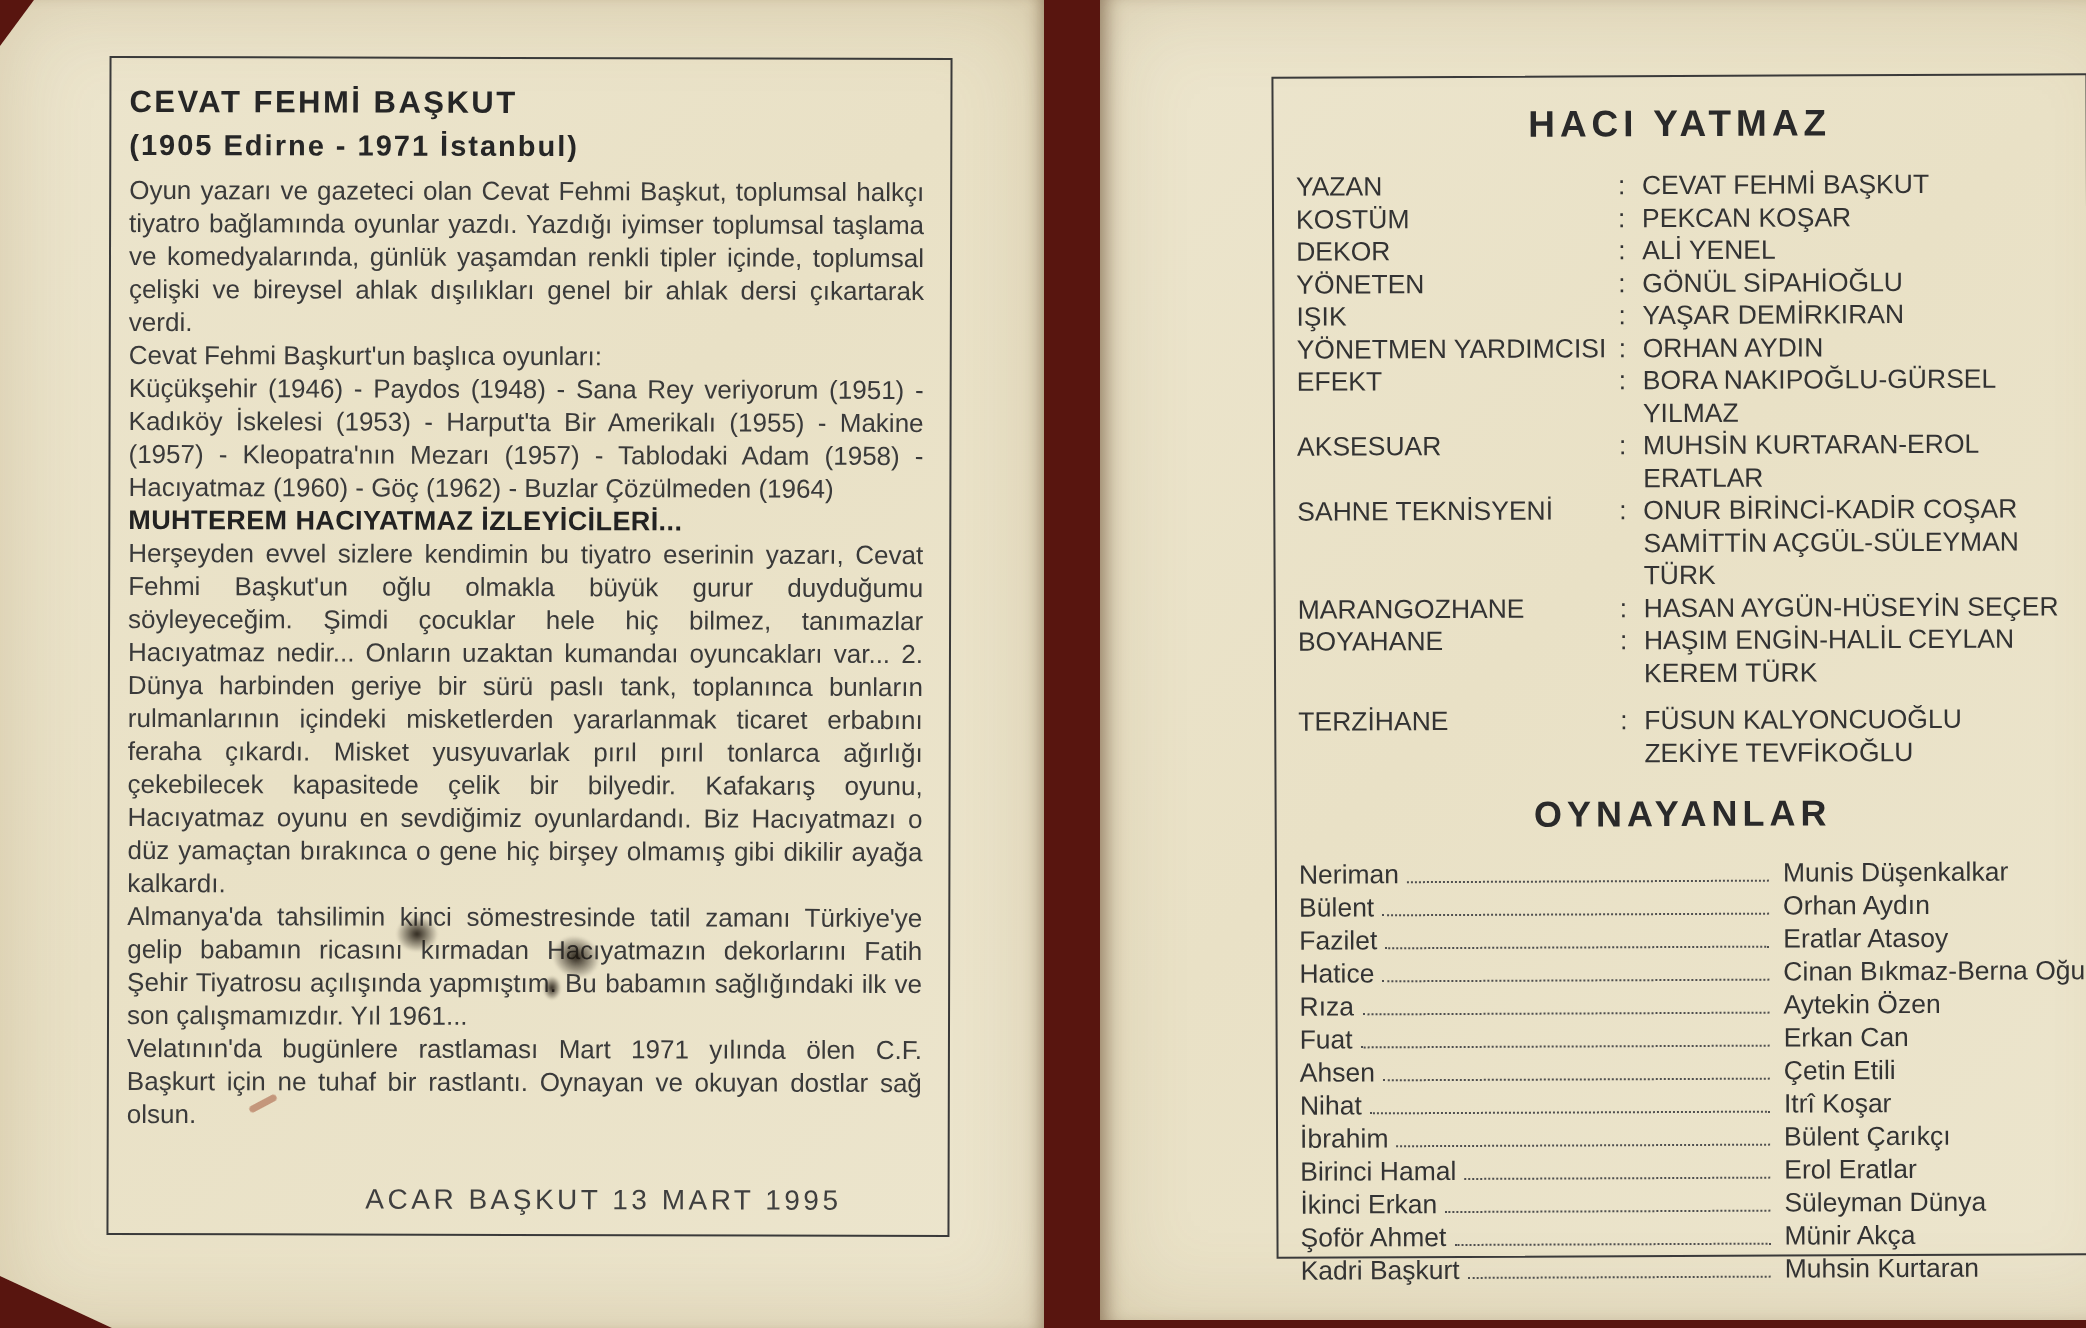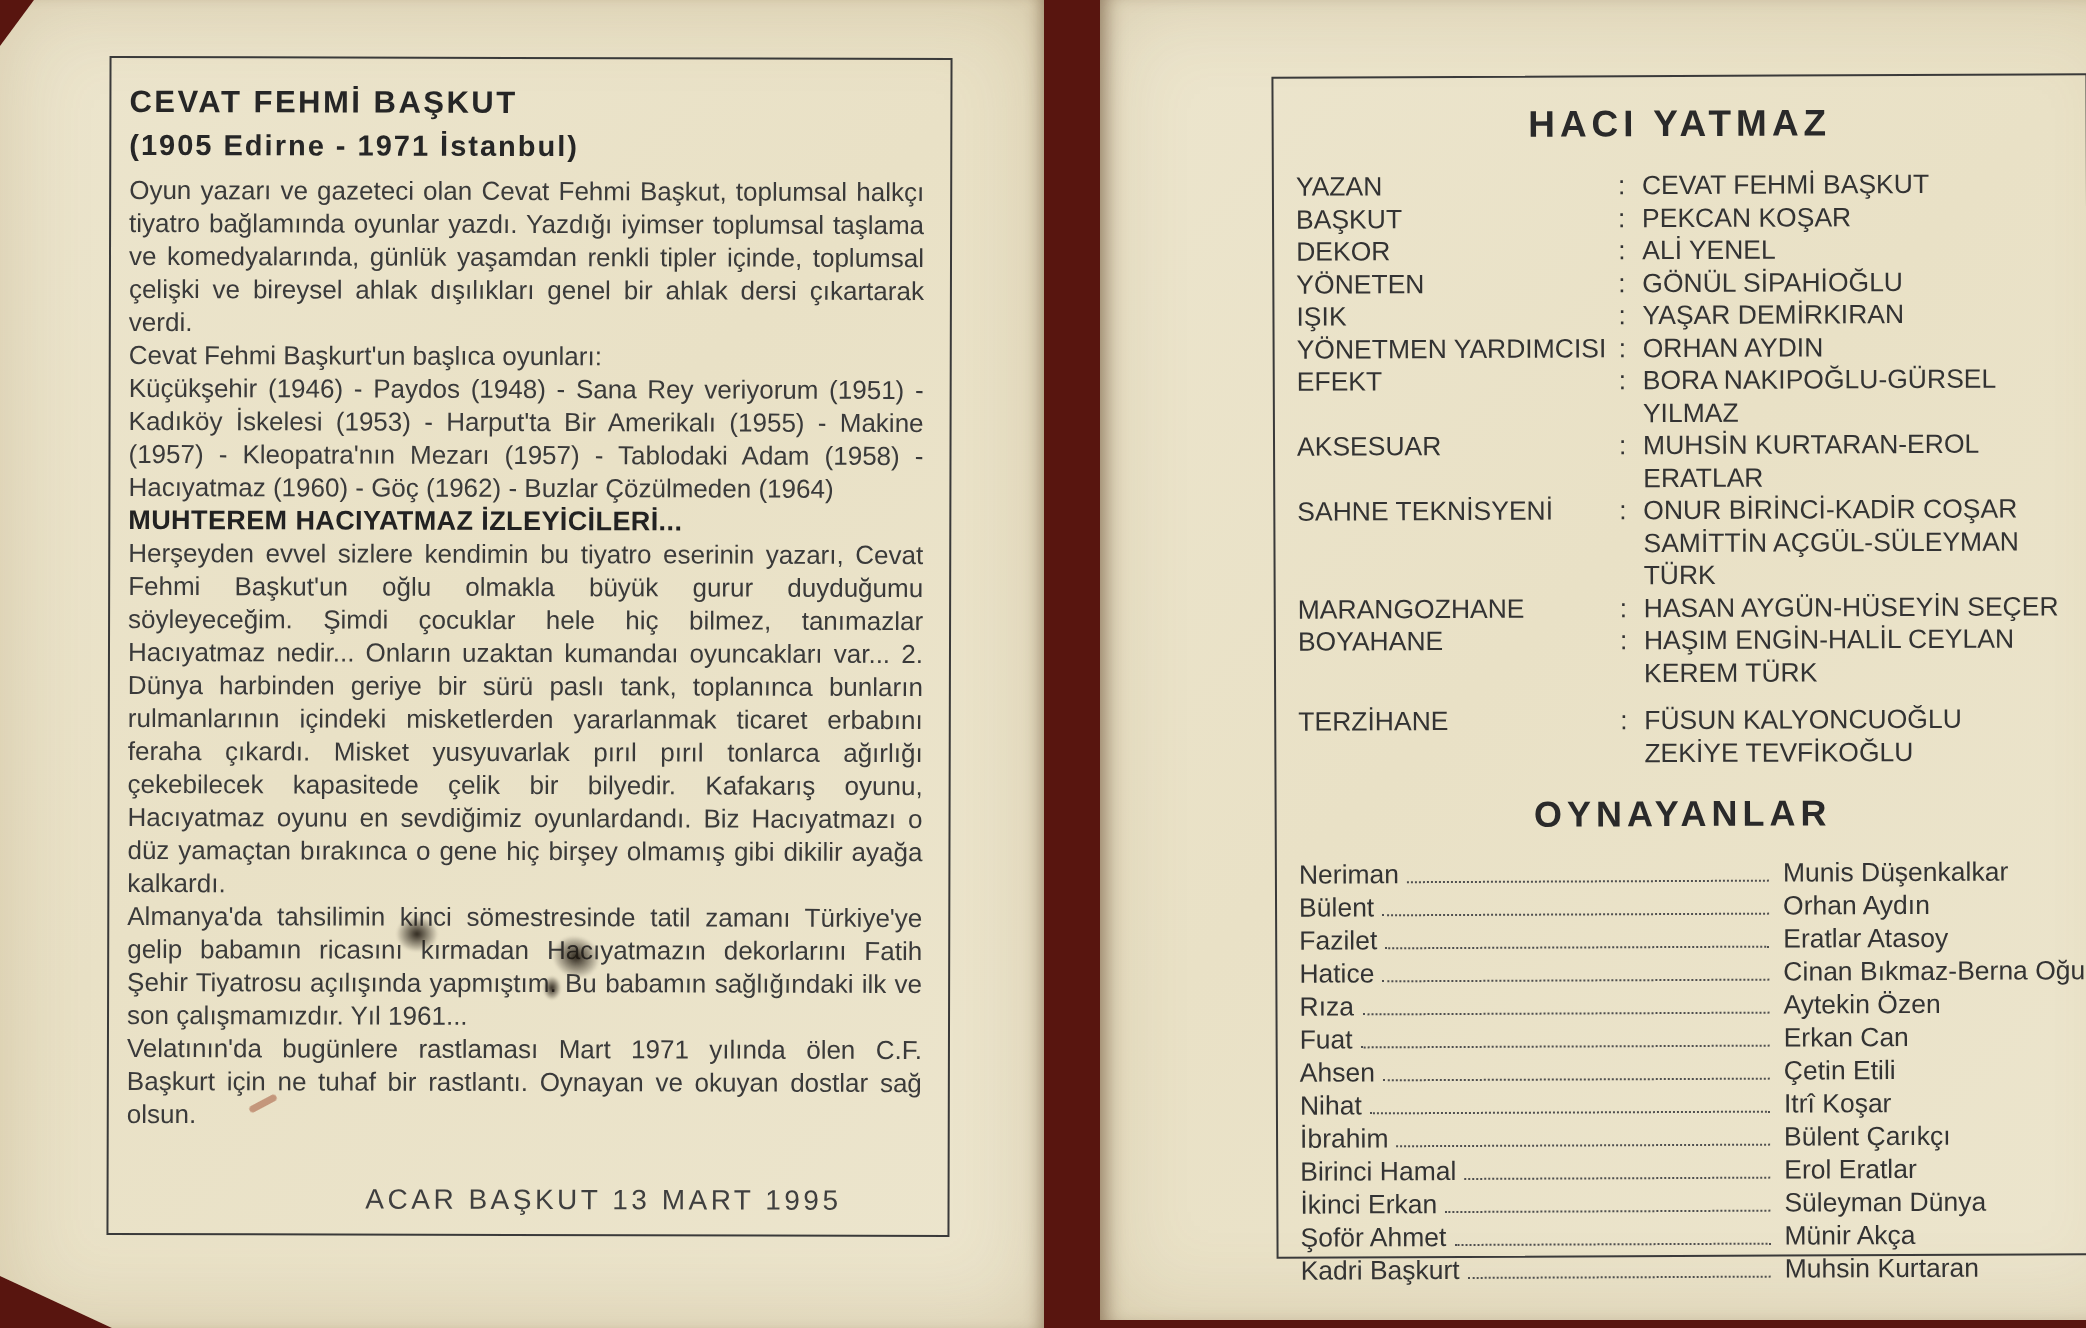--- a/index.html
+++ b/index.html
@@ -124,21 +124,21 @@
   <div class="paper paper-right">
     <div class="page-box right-box">
       <h1 class="play-title">HACI YATMAZ</h1>
       <div class="credits" id="credits">
           <div class="credit-row">
             <span class="c-label">YAZAN</span>
             <span class="c-colon">:</span>
             <span class="c-value">CEVAT FEHMİ BAŞKUT</span>
           </div>
           <div class="credit-row">
-            <span class="c-label">BAŞKUT</span>
+            <span class="c-label">KOSTÜM</span>
             <span class="c-colon">:</span>
             <span class="c-value">PEKCAN KOŞAR</span>
           </div>
           <div class="credit-row">
             <span class="c-label">DEKOR</span>
             <span class="c-colon">:</span>
             <span class="c-value">ALİ YENEL</span>
           </div>
           <div class="credit-row">
             <span class="c-label">YÖNETEN</span>

